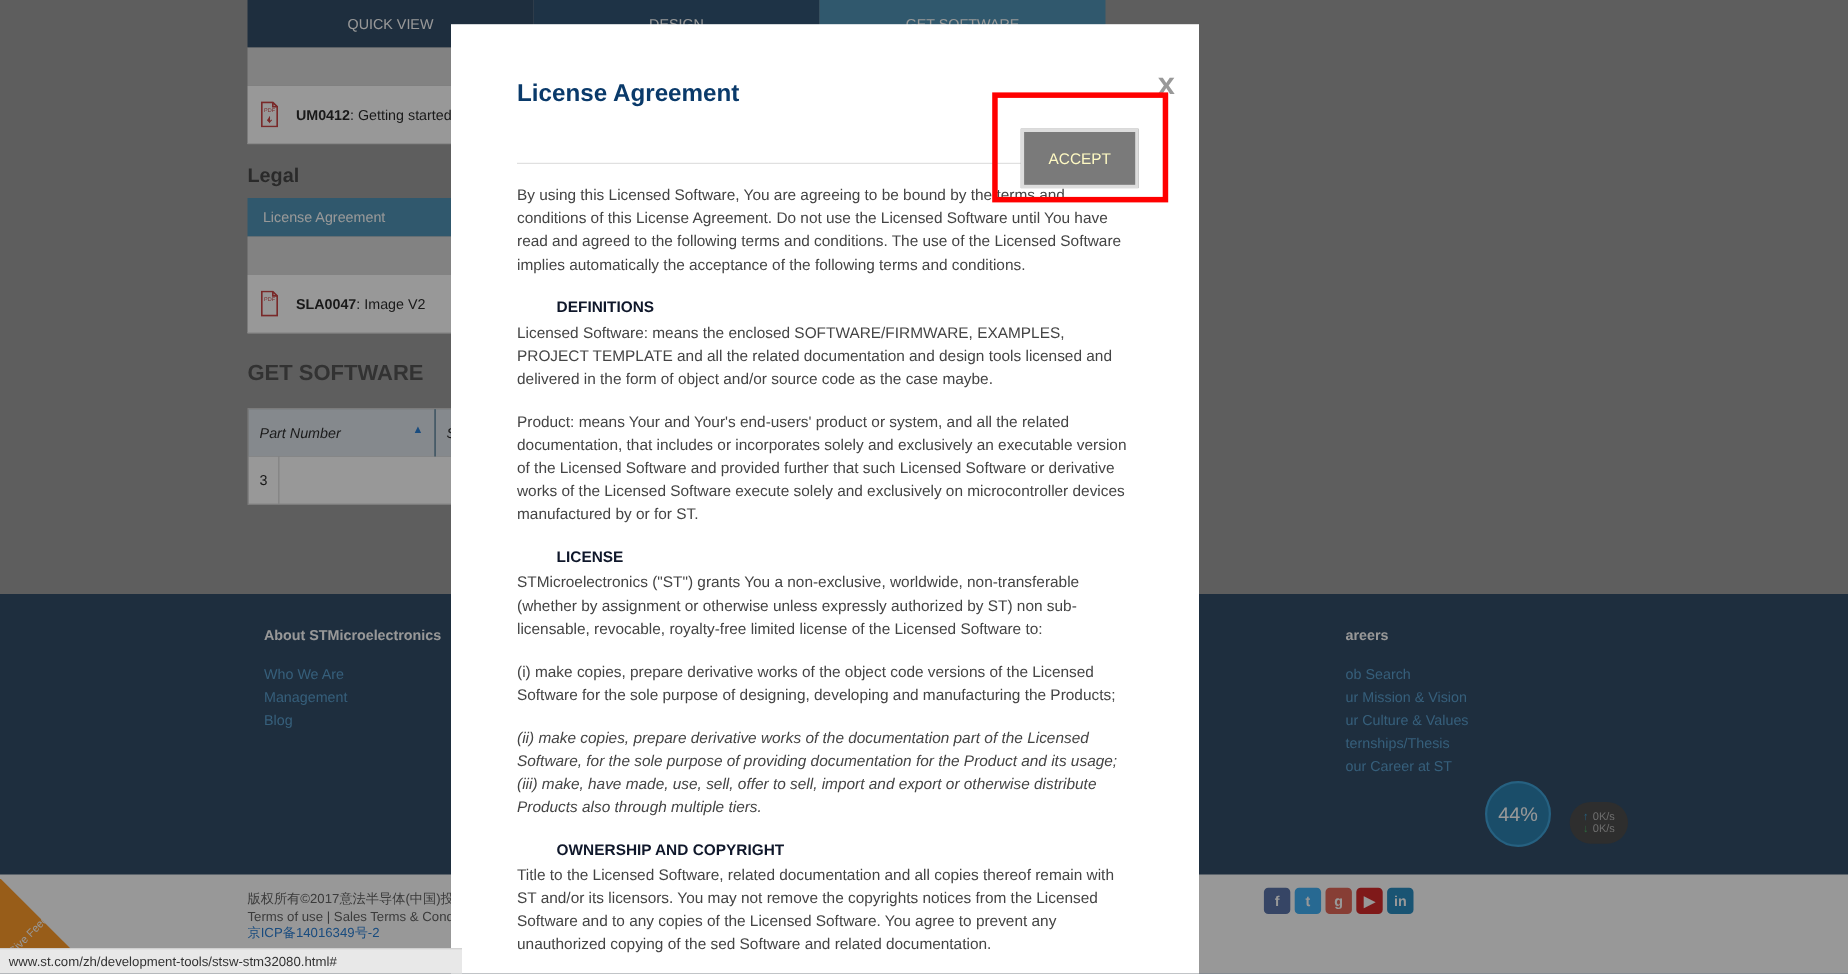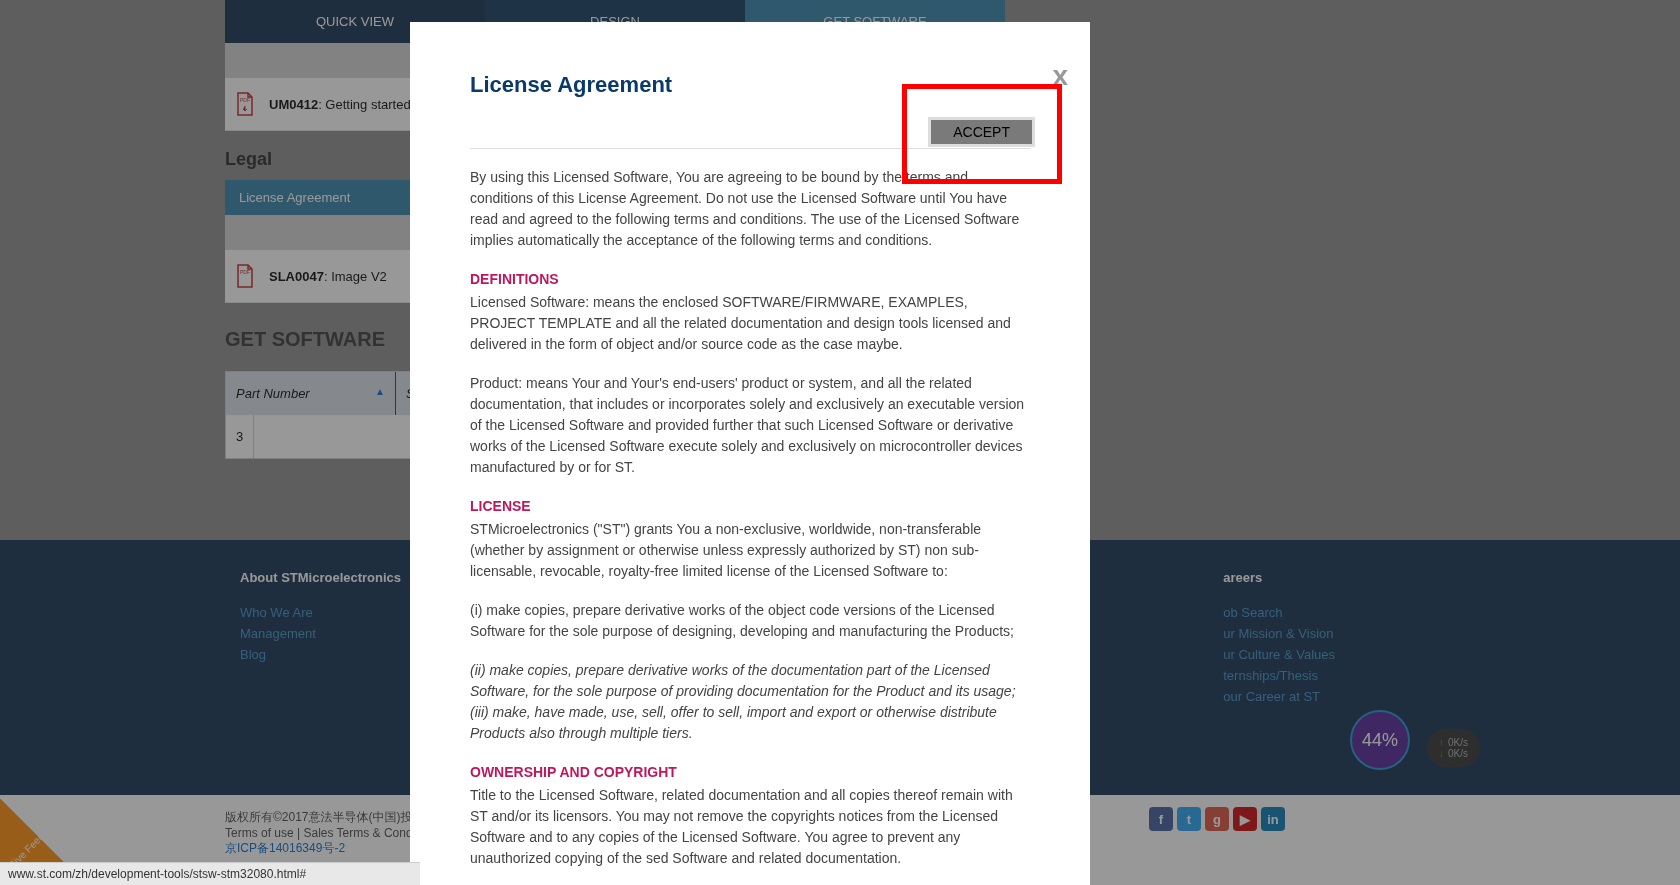--- a/index.html
+++ b/index.html
@@ -40,38 +40,38 @@
 
 
 .status-bar { position: absolute; bottom: 0; left: 0; background: #e8e8e8; border-top: 1px solid #ccc; padding: 4px 8px; font-size: 12px; color: #333; width: 420px; }
 
 
 .feedback-corner { position: absolute; bottom: 16px; left: 0; width: 70px; height: 70px; overflow: hidden; }
 .feedback-triangle { position: absolute; width: 100px; height: 100px; background: #ff8800; transform: rotate(45deg); left: -50px; bottom: -50px; }
 .feedback-text { position: absolute; color: #fff; font-size: 10px; transform: rotate(-45deg); left: 0px; bottom: 20px; }
 
 
-.net-widget { position: absolute; right: 270px; bottom: 115px; width: 60px; height: 60px; border-radius: 50%; background: #4c1d95; border: 2px solid #1a90d0; display: flex; align-items: center; justify-content: center; color: #fff; font-size: 18px; }
+.net-widget { position: absolute; right: 270px; bottom: 115px; width: 60px; height: 60px; border-radius: 50%; background: #0369a1; border: 2px solid #1a90d0; display: flex; align-items: center; justify-content: center; color: #fff; font-size: 18px; }
 .net-stats { position: absolute; right: 200px; bottom: 118px; background: #2a2a2a; border-radius: 20px; padding: 8px 12px; font-size: 10px; color: #aaa; }
 .net-stats div { display: flex; align-items: center; gap: 4px; }
 
 
 .dark-overlay { position: absolute; top: 0; left: 0; width: 100%; height: 100%; background: rgba(50,50,50,0.5); }
 
 
 .modal { position: absolute; left: 410px; top: 22px; width: 680px; height: 863px; background: #fff; padding: 50px 60px 0 60px; overflow: hidden; }
 .modal-close { position: absolute; top: 38px; right: 22px; font-size: 28px; color: #999; font-weight: bold; cursor: pointer; font-family: Arial; }
 .modal-title { font-size: 22px; color: #0a3a6a; font-weight: bold; margin-bottom: 50px; }
 .accept-wrap { position: absolute; top: 95px; right: 55px; }
-.accept-btn { background: #7a7a7a; color: #000000; border: 3px solid #ddd; padding: 4px 22px; font-size: 14px; cursor: pointer; }
+.accept-btn { background: #7a7a7a; color: #fef9c3; border: 3px solid #ddd; padding: 16px 22px; font-size: 14px; cursor: pointer; }
 .red-box { position: absolute; top: 62px; right: 28px; width: 160px; height: 100px; border: 5px solid #ff0000; pointer-events: none; }
 .divider { border: none; border-top: 1px solid #ddd; margin-bottom: 18px; }
 .modal-body { font-size: 14px; color: #444; line-height: 1.5; }
 .modal-body p { margin-bottom: 18px; }
-.modal-body .heading { color: #be185d; font-weight: bold; font-size: 14px; margin-bottom: 2px; }
+.modal-body .heading { color: #0f172a; font-weight: bold; font-size: 14px; margin-bottom: 2px; margin-left: 36px; }
 </style>
 </head>
 <body>
 
 <div class="page-bg">
   <div class="content-area">
     <div class="tabs-row">
       <div class="tab tab-quick">QUICK VIEW</div>
       <div class="tab tab-design">DESIGN</div>
       <div class="tab tab-get">GET SOFTWARE</div>

